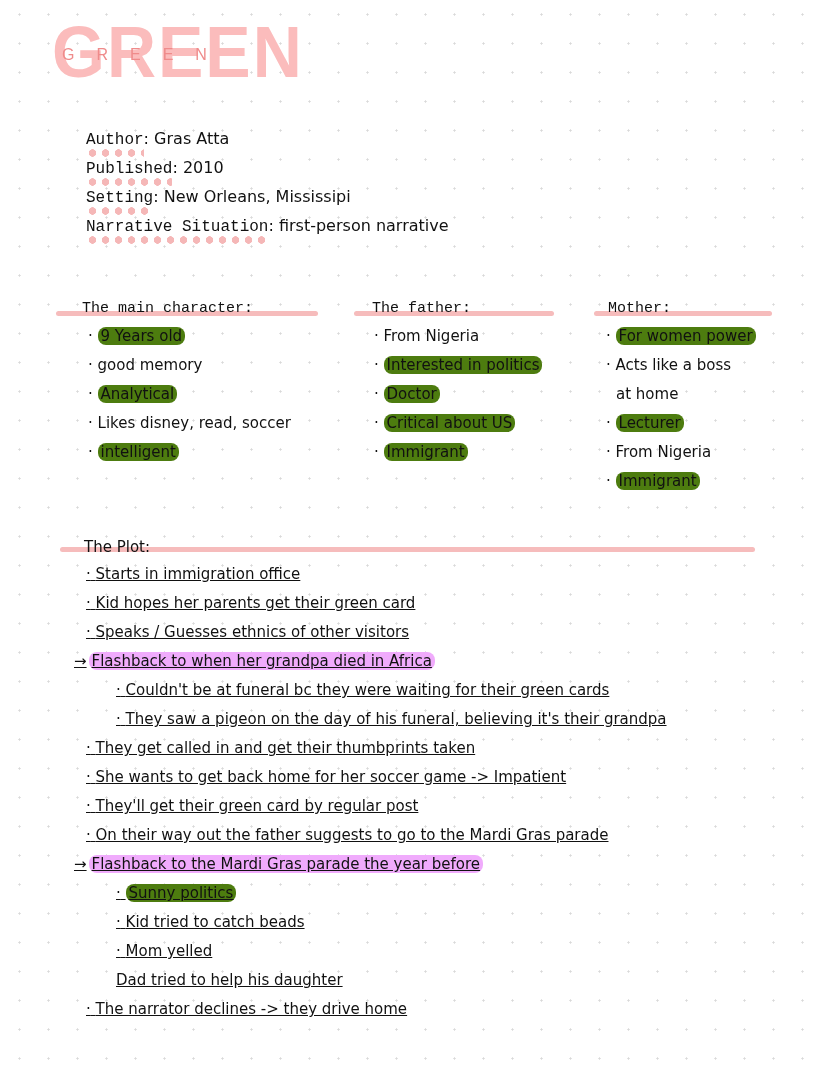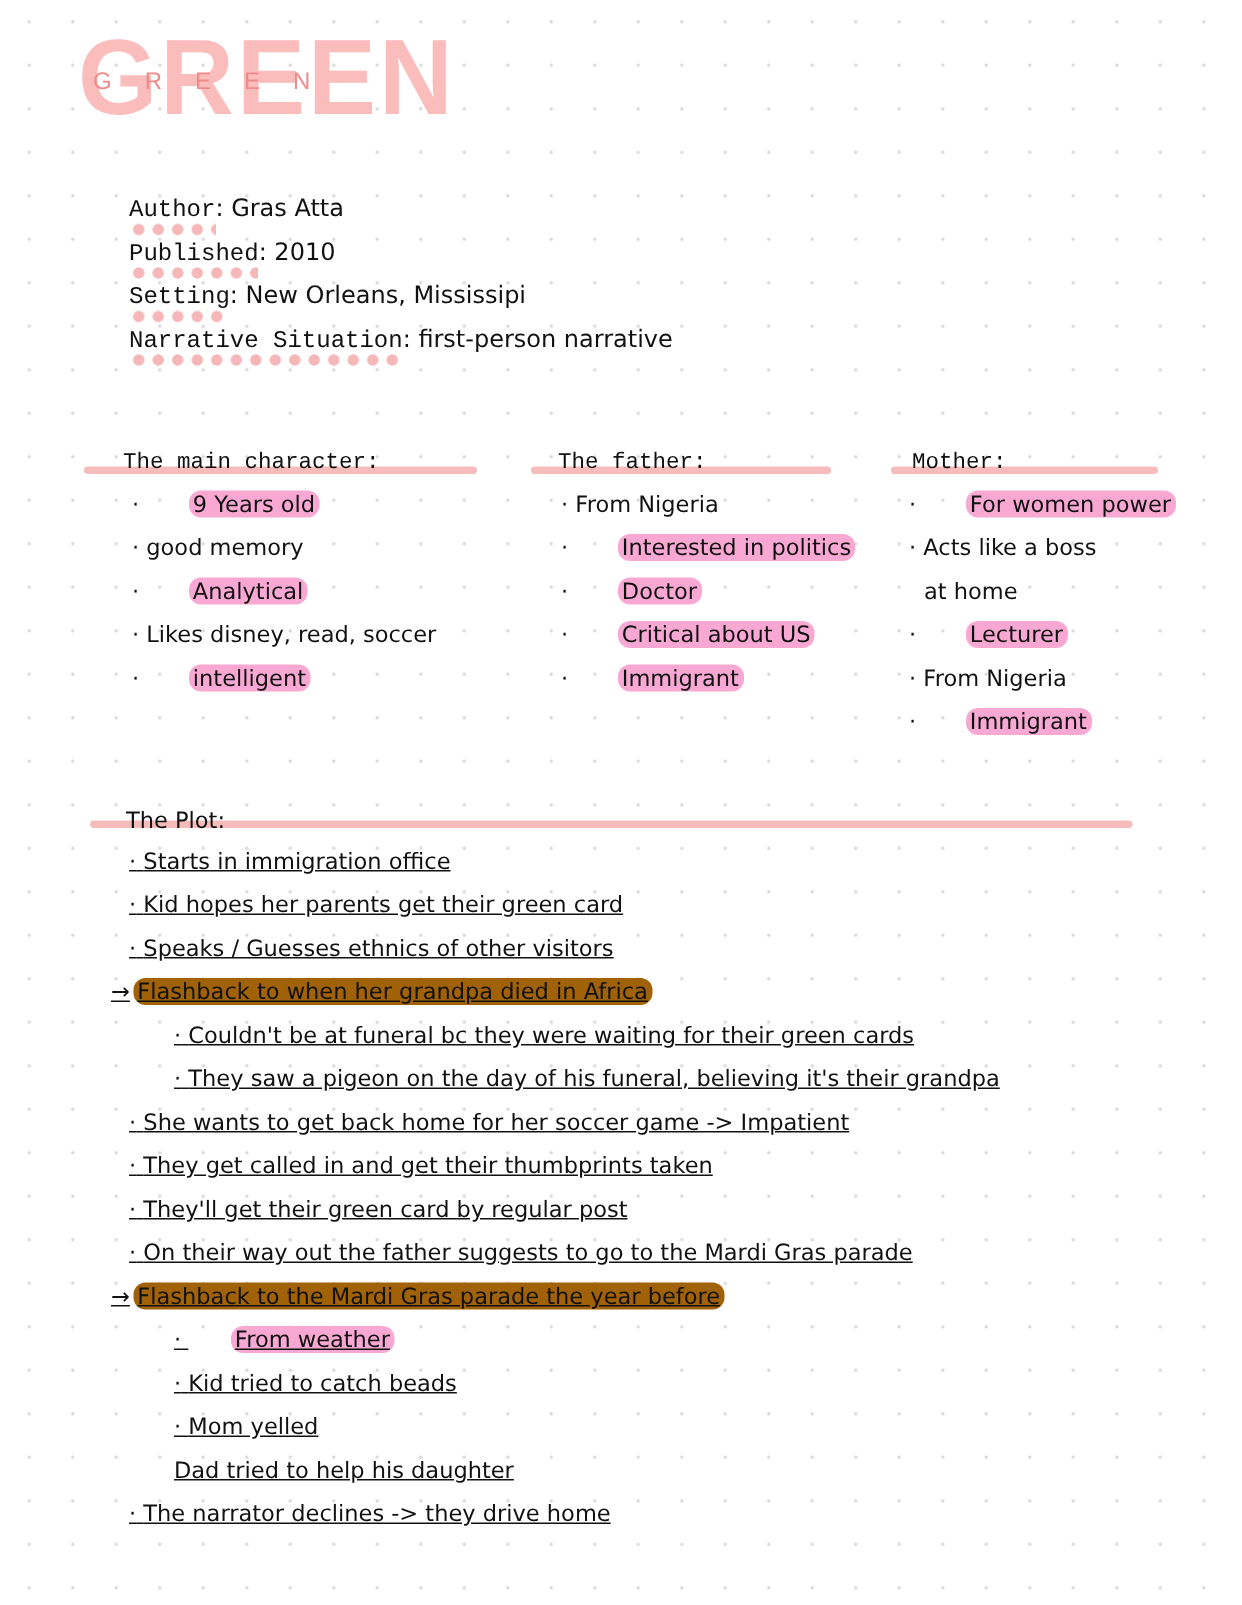--- a/index.html
+++ b/index.html
@@ -24,22 +24,22 @@
     font-size: 16px; letter-spacing: 22px; color: #ef8b8b;
   }
   .meta { position: absolute; left: 86px; top: 126px; }
   .meta-row { height: 29px; font-size: 16px; line-height: 26px; position: relative; white-space: nowrap; }
   .meta-key { position: relative; font-family: Liberation Mono, monospace; }
   .meta-key::after {
     content: ""; position: absolute; left: 0; right: 0; bottom: -8px; height: 8px;
     background-image: radial-gradient(circle, #f5b7b7 3.5px, transparent 4px);
     background-size: 13px 8px;
   }
-  .hl { background: #f9a8d4; border-radius: 8px; padding: 0 3px; margin-left: 28px; }
-  .hb { background: #a16207; border-radius: 8px; padding: 0 3px; }
+  .hl { background: #4d7c0f; border-radius: 8px; padding: 0 3px; }
+  .hb { background: #f0abfc; border-radius: 8px; padding: 0 3px; }
   .col { position: absolute; top: 298px; }
   .col-head {
     font-size: 15px; height: 24px; line-height: 22px; position: relative; padding-left: 6px; font-family: Liberation Mono, monospace;
   }
   .col-head::after {
     content: ""; position: absolute; left: 0; right: 0; top: 13px; height: 5px;
     background: #f6bcbc; border-radius: 3px; z-index: -1;
   }
   .col-item { font-size: 15px; height: 29px; line-height: 29px; white-space: nowrap; padding-left: 4px; }
   .plot { position: absolute; left: 60px; top: 536px; width: 695px; }
@@ -110,23 +110,23 @@
 </div>
 
 <div class="plot">
   <div class="plot-head">The Plot:</div>
   <div class="plot-item lvl0"><span>·</span> <span>Starts in immigration office</span></div>
   <div class="plot-item lvl0"><span>·</span> <span>Kid hopes her parents get their green card</span></div>
   <div class="plot-item lvl0"><span>·</span> <span>Speaks / Guesses ethnics of other visitors</span></div>
   <div class="plot-item lvl-arrow"><span class="arrow">→</span><span class="hb">Flashback to when her grandpa died in Africa</span></div>
   <div class="plot-item lvl1"><span>·</span> <span>Couldn't be at funeral bc they were waiting for their green cards</span></div>
   <div class="plot-item lvl1"><span>·</span> <span>They saw a pigeon on the day of his funeral, believing it's their grandpa</span></div>
+  <div class="plot-item lvl0"><span>·</span> <span>They get called in and get their thumbprints taken</span></div>
   <div class="plot-item lvl0"><span>·</span> <span>She wants to get back home for her soccer game -&gt; Impatient</span></div>
-  <div class="plot-item lvl0"><span>·</span> <span>They get called in and get their thumbprints taken</span></div>
   <div class="plot-item lvl0"><span>·</span> <span>They'll get their green card by regular post</span></div>
   <div class="plot-item lvl0"><span>·</span> <span>On their way out the father suggests to go to the Mardi Gras parade</span></div>
   <div class="plot-item lvl-arrow"><span class="arrow">→</span><span class="hb">Flashback to the Mardi Gras parade the year before</span></div>
-  <div class="plot-item lvl1"><span>·</span> <span class="hl">From weather</span></div>
+  <div class="plot-item lvl1"><span>·</span> <span class="hl">Sunny politics</span></div>
   <div class="plot-item lvl1"><span>·</span> <span>Kid tried to catch beads</span></div>
   <div class="plot-item lvl1"><span>·</span> <span>Mom yelled</span></div>
   <div class="plot-item lvl1"><span></span> <span>Dad tried to help his daughter</span></div>
   <div class="plot-item lvl0"><span>·</span> <span>The narrator declines -&gt; they drive home</span></div>
 </div>
 
 </body></html>

